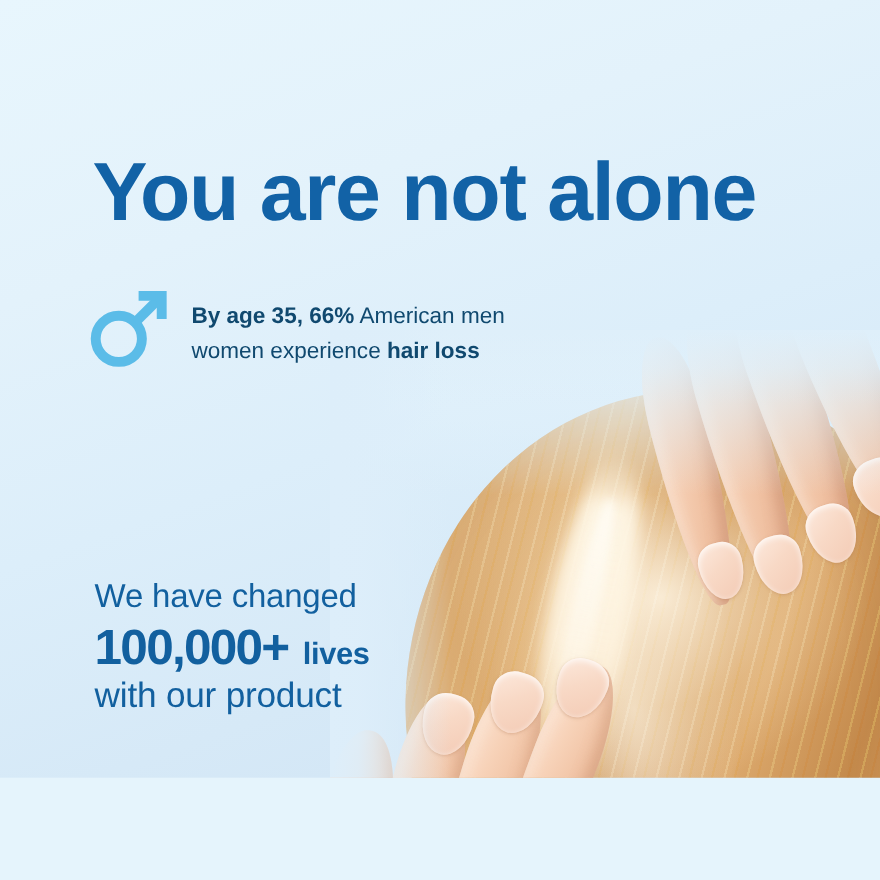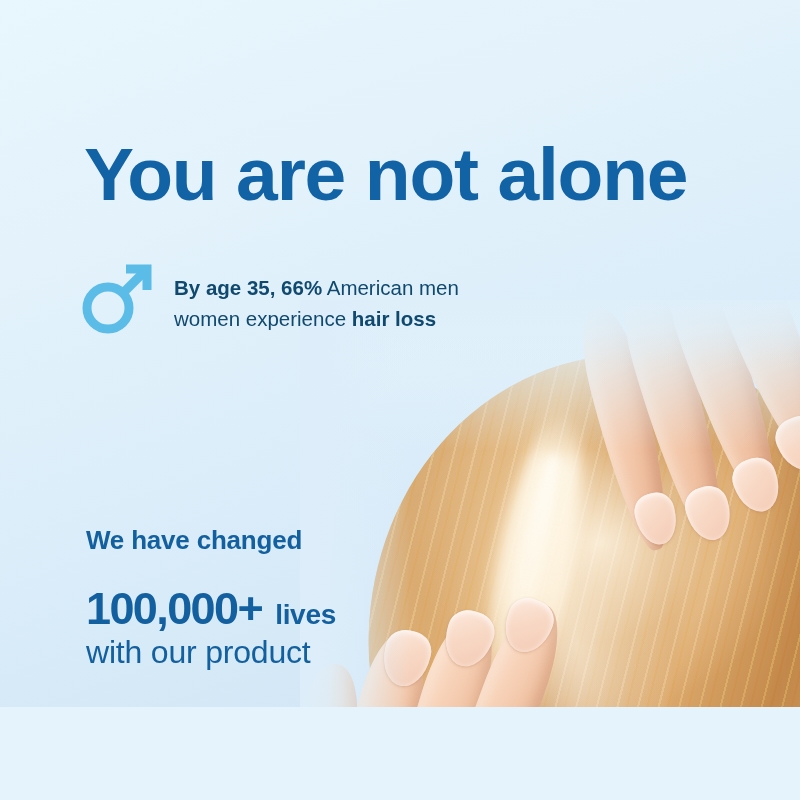--- a/index.html
+++ b/index.html
@@ -92,23 +92,23 @@
   .stat{position:absolute;display:flex;align-items:flex-start;}
   .stat-male{left:78px;top:258px;}
   .stat-female{left:78px;top:378px;}
   .icon-wrap{width:96px;flex:0 0 96px;display:flex;justify-content:flex-start;padding-top:2px;}
   .stat-text{
     font-size:20.5px;line-height:1.52;color:#10496f;padding-top:14px;
   }
   .stat-female .stat-text{padding-top:16px;}
   .stat-text b{font-weight:bold;}
   .closing{position:absolute;left:86px;top:525px;color:#12609f;}
-  .closing .l1{font-size:26px;line-height:1.18;font-weight:bold;letter-spacing:-.2px;}
+  .closing .l1{font-size:30px;line-height:1.18;font-weight:normal;letter-spacing:-.2px;}
   .closing .l2{display:flex;align-items:baseline;gap:13px;margin:6px 0 3px;}
-  .closing .big{font-size:45px;font-weight:bold;letter-spacing:-1.6px;line-height:1;margin-top:24px;}
+  .closing .big{font-size:45px;font-weight:bold;letter-spacing:-1.6px;line-height:1;}
   .closing .lives{font-size:28px;font-weight:bold;letter-spacing:-.3px;text-align:center;}
   .closing .l3{font-size:32px;line-height:1.18;letter-spacing:-.2px;}
 </style>
 </head>
 <body>
 
 <div class="poster">
 
   <div class="photo">
     <div class="photo-inner">

